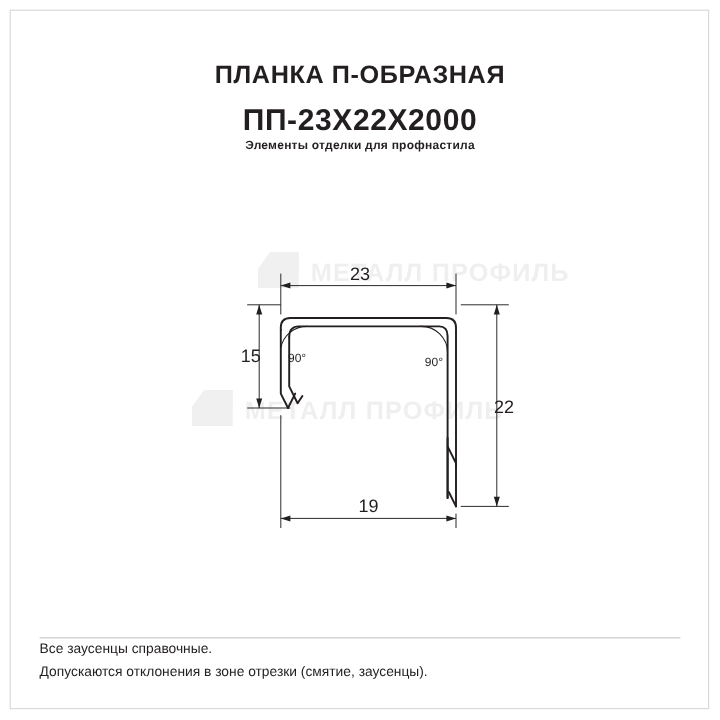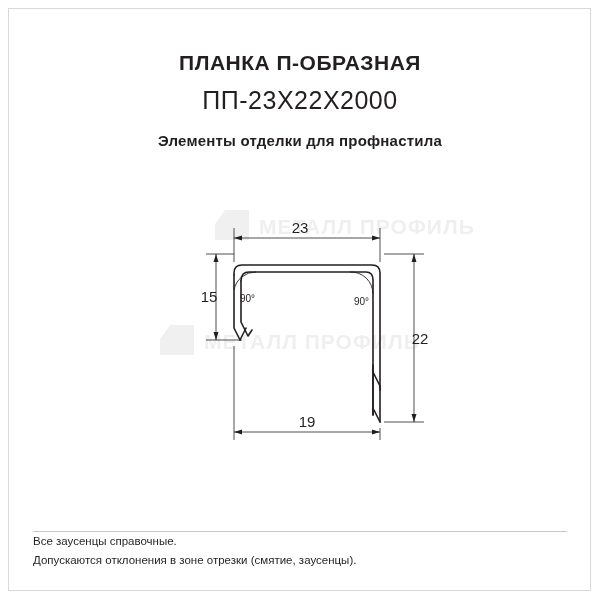--- a/index.html
+++ b/index.html
@@ -39,30 +39,30 @@
   }
   .title-1 {
     font-size: 21px;
     font-weight: bold;
     letter-spacing: 0.5px;
     line-height: 30px;
     white-space: nowrap;
   }
   .title-2 {
     font-size: 25px;
-    font-weight: normal;
+    font-weight: bold;
     letter-spacing: 0.5px;
     line-height: 32px;
     margin-top: 6px;
     white-space: nowrap;
   }
   .subtitle {
-    font-size: 15px;
-    font-weight: bold;
-    margin-top: 16px;
+    font-size: 10px;
+    font-weight: bold;
+    margin-top: 0;
     letter-spacing: 0.2px;
     white-space: nowrap;
   }
   .drawing {
     position: absolute;
     left: 0;
     top: 150px;
     width: 556px;
     height: 330px;
     padding-left: 20px;

